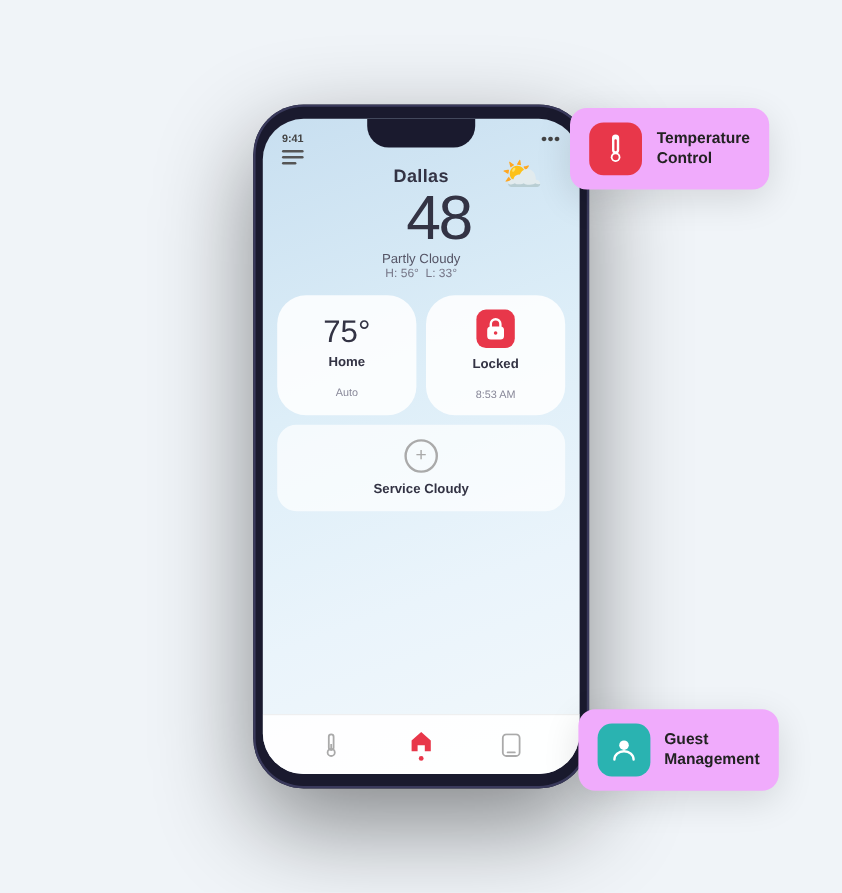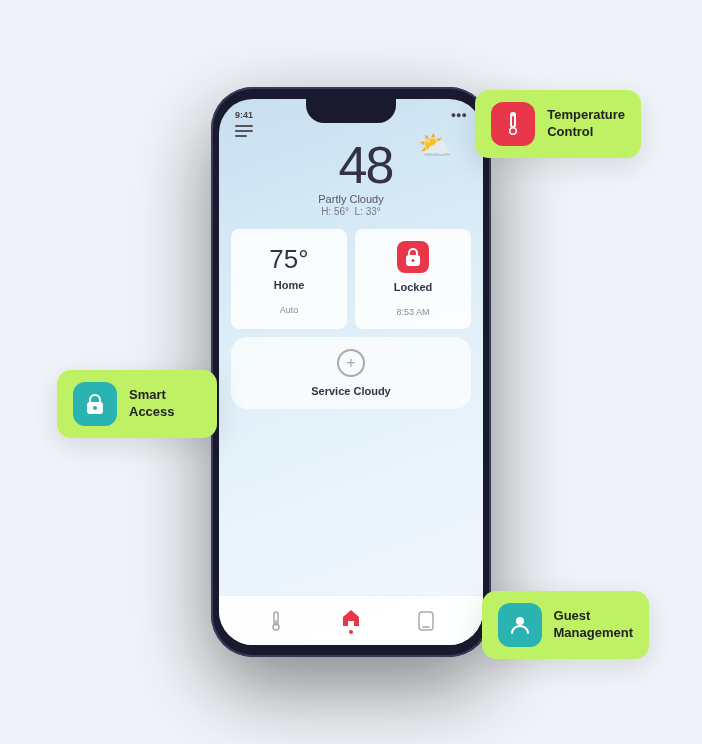--- a/index.html
+++ b/index.html
@@ -141,21 +141,21 @@
     
     .cards-grid {
       display: grid;
       grid-template-columns: 1fr 1fr;
       gap: 8px;
       padding: 0 12px;
     }
 
     .card {
       background: rgba(255,255,255,0.85);
-      border-radius: 8px;
+      border-radius: 24px;
       padding: 12px 10px;
       display: flex;
       flex-direction: column;
       align-items: center;
       justify-content: center;
       min-height: 80px;
     }
 
     .card-temp {
       font-size: 26px;
@@ -245,21 +245,21 @@
       width: 4px;
       height: 4px;
       background: #e8374a;
       border-radius: 50%;
       margin-top: 2px;
     }
 
     
     .floating-card {
       position: absolute;
-      background: #bef264;
+      background: #f0abfc;
       border-radius: 14px;
       box-shadow: 0 8px 30px rgba(0,0,0,0.12);
       display: flex;
       align-items: center;
       gap: 12px;
       padding: 12px 16px;
       z-index: 20;
       min-width: 160px;
     }
 
@@ -328,20 +328,21 @@
       <div class="app-header">
         <div class="hamburger">
           <span></span>
             <span></span>
             <span style="width:12px;"></span>
         </div>
       </div>
 
       <div class="weather-section">
         <div class="weather-icon">⛅</div>
+        <div class="city-name">Dallas</div>
         <div class="temp-big">48</div>
         <div class="condition">Partly Cloudy</div>
         <div class="hl">
           <span>H: 56°</span>&nbsp;&nbsp;<span>L: 33°</span>
         </div>
       </div>
 
       <div class="cards-grid">
 
         <div class="card">
@@ -397,30 +398,20 @@
       <svg width="22" height="26" viewBox="0 0 22 26" fill="none">
         <rect x="8" y="1" width="6" height="16" rx="3" fill="white"></rect>
         <circle cx="11" cy="20" r="4" fill="white"></circle>
         <rect x="10" y="5" width="2" height="10" rx="1" fill="#e8374a"></rect>
         <circle cx="11" cy="20" r="2.5" fill="#e8374a"></circle>
       </svg>
     </div>
     <div class="floating-label">Temperature<br>Control</div>
   </div>
 
-  <div class="floating-card fc-access">
-    <div class="floating-icon teal">
-      <svg width="22" height="24" viewBox="0 0 22 24" fill="none">
-        <rect x="3" y="10" width="16" height="12" rx="3" fill="white"></rect>
-        <path d="M6 10V8a5 5 0 0110 0v2" stroke="white" stroke-width="2" fill="none" stroke-linecap="round"></path>
-        <rect x="9" y="14" width="4" height="4" rx="2" fill="#2ab3b1"></rect>
-      </svg>
-    </div>
-    <div class="floating-label">Smart<br>Access</div>
-  </div>
 
   <div class="floating-card fc-guest">
     <div class="floating-icon teal">
       <svg width="24" height="24" viewBox="0 0 24 24" fill="none">
         <circle cx="12" cy="8" r="4" fill="white"></circle>
         <path d="M4 20c0-4 3.6-7 8-7s8 3 8 7" stroke="white" stroke-width="2" fill="none" stroke-linecap="round"></path>
       </svg>
     </div>
     <div class="floating-label">Guest<br>Management</div>
   </div>

